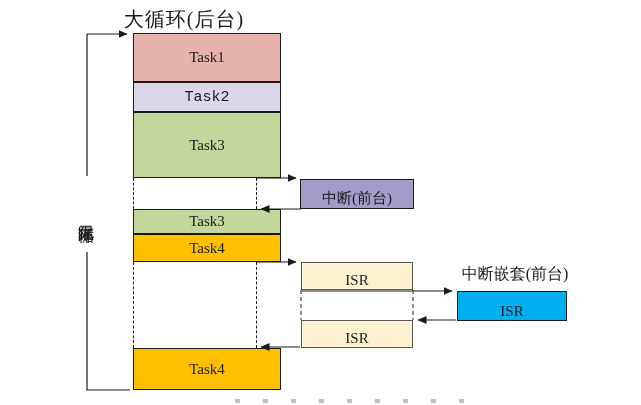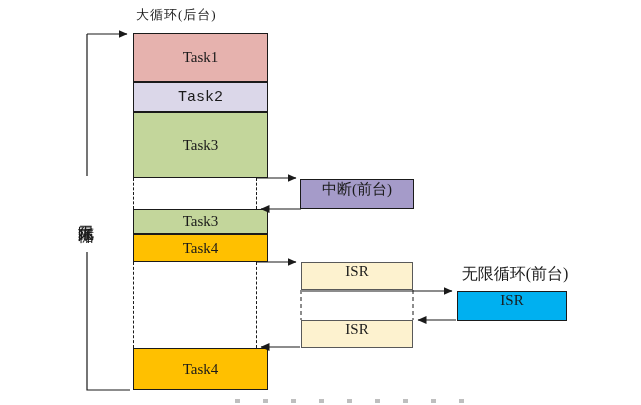--- a/index.html
+++ b/index.html
@@ -1,40 +1,40 @@
 <!DOCTYPE html>
 <html><head>
 <meta charset="utf-8">
 <style>
   html,body{margin:0;padding:0;background:#ffffff;}
   body{font-family:"Liberation Serif","DejaVu Serif",serif;color:#1a1a1a;}
   .stage{position:relative;width:641px;height:405px;background:#ffffff;overflow:hidden;}
 
   .abs{position:absolute;box-sizing:border-box;}
 
-  .title{left:136px;top:6px;width:124px;height:22px;
-         font-size:13px;letter-spacing:1px;white-space:nowrap;}
+  .title{left:122px;top:6px;width:124px;height:22px;text-align:center;
+         font-size:20px;letter-spacing:1px;white-space:nowrap;}
 
   
-  .block{left:133px;width:135px;border:1px solid #1a1a1a;
+  .block{left:133px;width:148px;border:1px solid #1a1a1a;
          display:flex;align-items:center;justify-content:center;
          font-size:15px;}
   .b-task1{top:33px;height:49px;}
   .b-task2{top:82px;height:30px;}
   .b-task3a{top:112px;height:66px;}
   .b-task3b{top:209px;height:25px;}
   .b-task4a{top:234px;height:28px;}
   .b-task4b{top:348px;height:42px;}
 
   .gap{left:133px;width:124px;border-left:1px dashed #1a1a1a;border-right:1px dashed #1a1a1a;background:#fff;}
   .g-1{top:178px;height:31px;}
   .g-2{top:262px;height:86px;}
 
   
-  .fg{display:flex;align-items:flex-start;justify-content:center;font-size:15px;}
+  .fg{display:flex;align-items:flex-end;justify-content:center;font-size:15px;}
   .interrupt{left:300px;top:179px;width:114px;height:30px;border:1px solid #1a1a1a;}
   .isr1{left:301px;top:262px;width:112px;height:28px;border:1px solid #595959;}
   .isr2{left:301px;top:320px;width:112px;height:28px;border:1px solid #595959;}
   .nested{left:457px;top:291px;width:110px;height:30px;border:1px solid #1a1a1a;}
   .nested-title{left:440px;top:264px;width:150px;height:20px;text-align:center;
                 font-size:16px;white-space:nowrap;}
 
   
   .loop-label{left:77px;top:174px;width:19px;height:82px;
               writing-mode:vertical-rl;text-orientation:upright;
@@ -77,21 +77,21 @@
   <div class="abs block b-task4b" style="background-color: rgb(255, 192, 0);">
     <span>Task4</span>
   </div>
 
   <div class="abs fg interrupt" style="background-color: rgb(165, 155, 201);">
     <span>中断(前台)</span>
   </div>
   <div class="abs fg isr1" style="background-color: rgb(253, 242, 207);">
     <span>ISR</span>
   </div>
-  <div class="abs nested-title">无限循环(前台)</div>
+  <div class="abs nested-title">中断嵌套(前台)</div>
   <div class="abs fg nested" style="background-color: rgb(0, 176, 240);">
     <span>ISR</span>
   </div>
   <div class="abs fg isr2" style="background-color: rgb(253, 242, 207);">
     <span>ISR</span>
   </div>
 
   <div class="abs loop-label">无限循环</div>
 
   <svg class="wires" viewBox="0 0 641 405" xmlns="http://www.w3.org/2000/svg">

